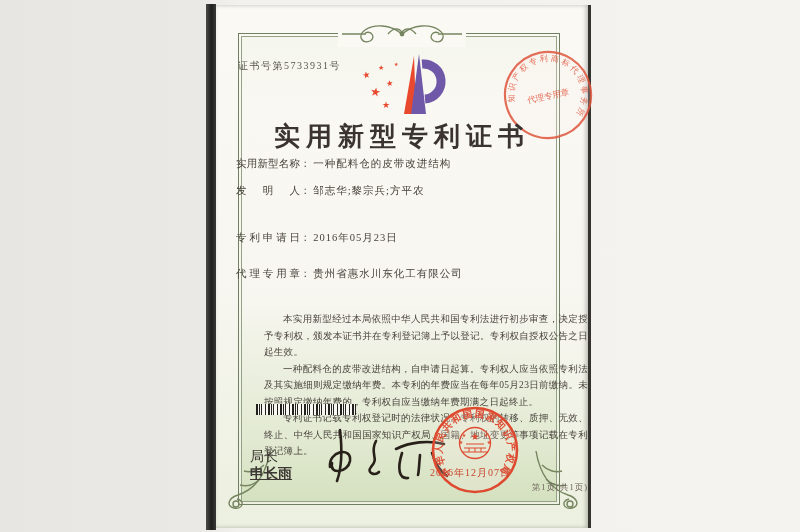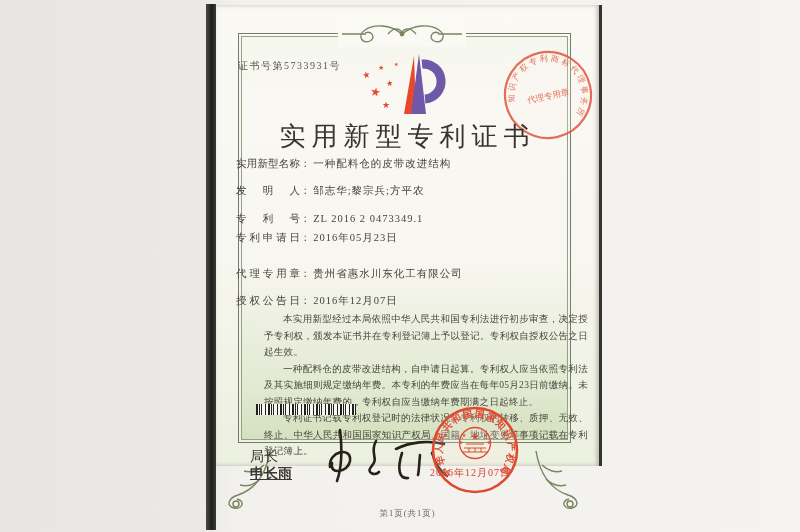--- a/index.html
+++ b/index.html
@@ -3,46 +3,46 @@
 <meta charset="utf-8">
 <style>
   html,body{margin:0;padding:0;}
   body{width:800px;height:532px;font-family:"Liberation Serif","DejaVu Serif",serif;}
   .stage{position:relative;width:800px;height:532px;overflow:hidden;
          background:linear-gradient(90deg,#e7e6e2 0,#eae9e5 200px,#f2f1ed 240px,#f4f3ef 100%);}
   
   .spine{position:absolute;left:206px;top:4px;width:10px;height:526px;
          background:linear-gradient(90deg,#4a4a46,#1f1f1d 55%,#3a3a36);}
   
-  .paper{position:absolute;left:216px;top:5px;width:372px;height:461px;
+  .paper{position:absolute;left:216px;top:5px;width:372px;height:523px;
          background:linear-gradient(180deg,#faf9f4 0%,#f7f6f0 55%,#f2f3e8 75%,#ecf0df 100%);
-         border-right:3px solid #34332e;box-shadow:-2px 0 4px rgba(0,0,0,.25) inset;padding-left:11px;}
+         border-right:3px solid #34332e;box-shadow:-2px 0 4px rgba(0,0,0,.25) inset;}
   
   .frame{position:absolute;left:22px;top:28px;right:28px;bottom:23px;border:1px solid #6f7f62;}
   .frame-inner{position:absolute;inset:2px;border:1px solid #93a284;
          background:linear-gradient(180deg,rgba(230,238,216,.25) 0%,rgba(255,255,255,0) 14%,rgba(255,255,255,0) 58%,rgba(216,228,196,.55) 86%,rgba(206,221,183,.8) 100%);}
   .ornament{position:absolute;color:#75855f;}
   .cert-no{position:absolute;left:22px;top:54px;font-size:10px;letter-spacing:1.5px;color:#5a554e;}
   .logo{position:absolute;left:140px;top:47px;width:104px;height:70px;}
   .agent-seal{position:absolute;left:284px;top:42px;width:96px;height:96px;transform:rotate(-12deg);opacity:.85;}
   .title{position:absolute;left:0;right:0;top:114px;text-align:center;font-size:26px;
-         letter-spacing:6px;color:#3a3330;font-weight:400;}
+         letter-spacing:6px;color:#3a3330;font-weight:700;}
   .field{position:absolute;left:20px;font-size:10.5px;color:#48423c;white-space:nowrap;}
   .field .lbl{display:inline-block;width:64px;text-align:justify;text-align-last:justify;}
   .field .val{letter-spacing:1px;}
   .paras{position:absolute;left:20px;top:306px;width:324px;font-size:9.5px;line-height:16.5px;
          color:#4a443d;text-align:justify;margin-left:28px;}
   .paras p{margin:0;text-indent:2em;letter-spacing:.3px;}
   .barcode{position:absolute;left:40px;top:399px;width:100px;height:11px;
          background:repeating-linear-gradient(90deg,#23211e 0 2px,#f8f7f2 2px 3px,#23211e 3px 4px,#f8f7f2 4px 5px,#23211e 5px 6px,#f8f7f2 6px 9px,#23211e 9px 10px,#f8f7f2 10px 12px);}
   .officer{position:absolute;left:34px;top:443px;font-size:14px;color:#3c3733;line-height:17px;}
   .officer .nm{font-weight:700;text-decoration:underline;}
   .signature{position:absolute;left:92px;top:412px;width:150px;height:74px;}
   .nat-seal{position:absolute;left:198px;top:392px;width:124px;height:112px;}
-  .footer{position:absolute;left:0;right:0;top:503px;text-align:center;font-size:8.5px;
+  .footer{position:absolute;left:0;right:0;top:477px;text-align:right;font-size:8.5px;
           letter-spacing:1px;color:#6c635a;}
   svg text{font-family:"Liberation Serif","DejaVu Serif",serif;}
 </style>
 </head>
 <body>
 
 <div class="stage">
   <div class="spine"></div>
 
   <div class="paper">
@@ -105,35 +105,27 @@
     <div class="title">实用新型专利证书</div>
 
     <div class="field" style="top:152px">
       <span class="lbl">实用新型名称</span><span>：</span>
       <span class="val">一种配料仓的皮带改进结构</span>
     </div>
     <div class="field" style="top:179px">
       <span class="lbl">发明人</span><span>：</span>
       <span class="val">邹志华;黎宗兵;方平农</span>
     </div>
-    <div class="field" style="top:207px">
-      <span class="lbl">专利号</span><span>：</span>
-      <span class="val">ZL 2016 2 0473349.1</span>
-    </div>
     <div class="field" style="top:226px">
       <span class="lbl">专利申请日</span><span>：</span>
       <span class="val">2016年05月23日</span>
     </div>
     <div class="field" style="top:262px">
       <span class="lbl">代理专用章</span><span>：</span>
       <span class="val">贵州省惠水川东化工有限公司</span>
-    </div>
-    <div class="field" style="top:289px">
-      <span class="lbl">授权公告日</span><span>：</span>
-      <span class="val">2016年12月07日</span>
     </div>
 
     <div class="paras">
       <p>本实用新型经过本局依照中华人民共和国专利法进行初步审查，决定授予专利权，颁发本证书并在专利登记簿上予以登记。专利权自授权公告之日起生效。</p>
       <p>一种配料仓的皮带改进结构，自申请日起算。专利权人应当依照专利法及其实施细则规定缴纳年费。本专利的年费应当在每年05月23日前缴纳。未按照规定缴纳年费的，专利权自应当缴纳年费期满之日起终止。</p>
       <p>专利证书记载专利权登记时的法律状况。专利权的转移、质押、无效、终止、中华人民共和国国家知识产权局、国籍、地址变更等事项记载在专利登记簿上。</p>
     </div>
 
     <div class="barcode"></div>
 

